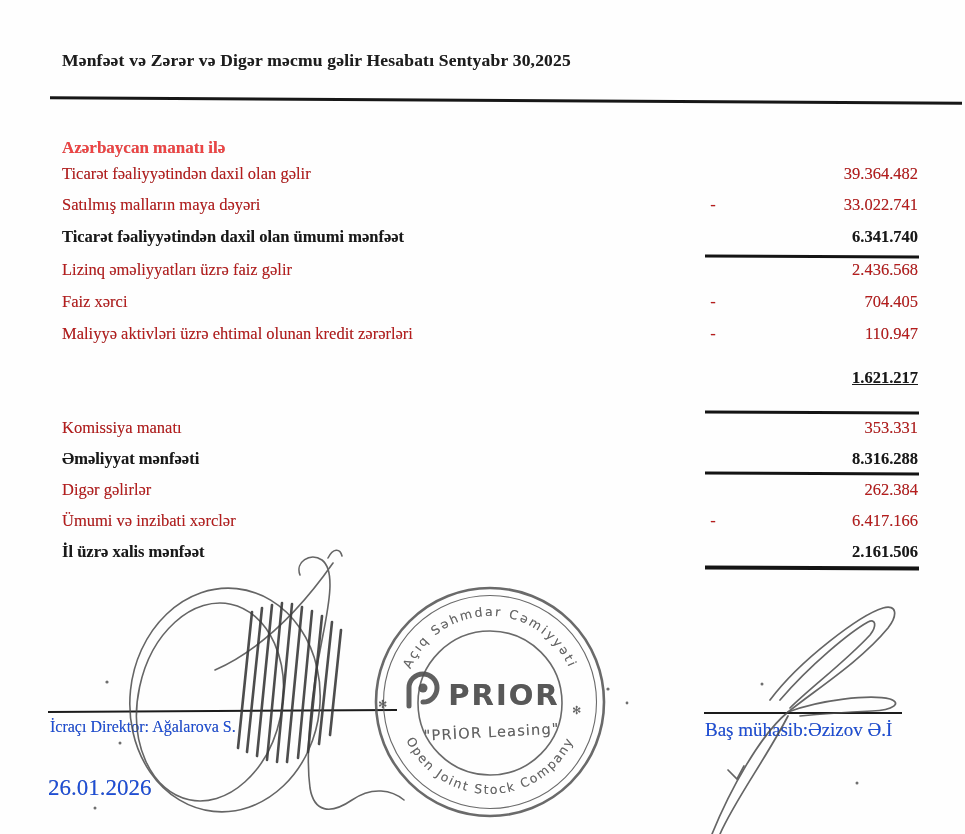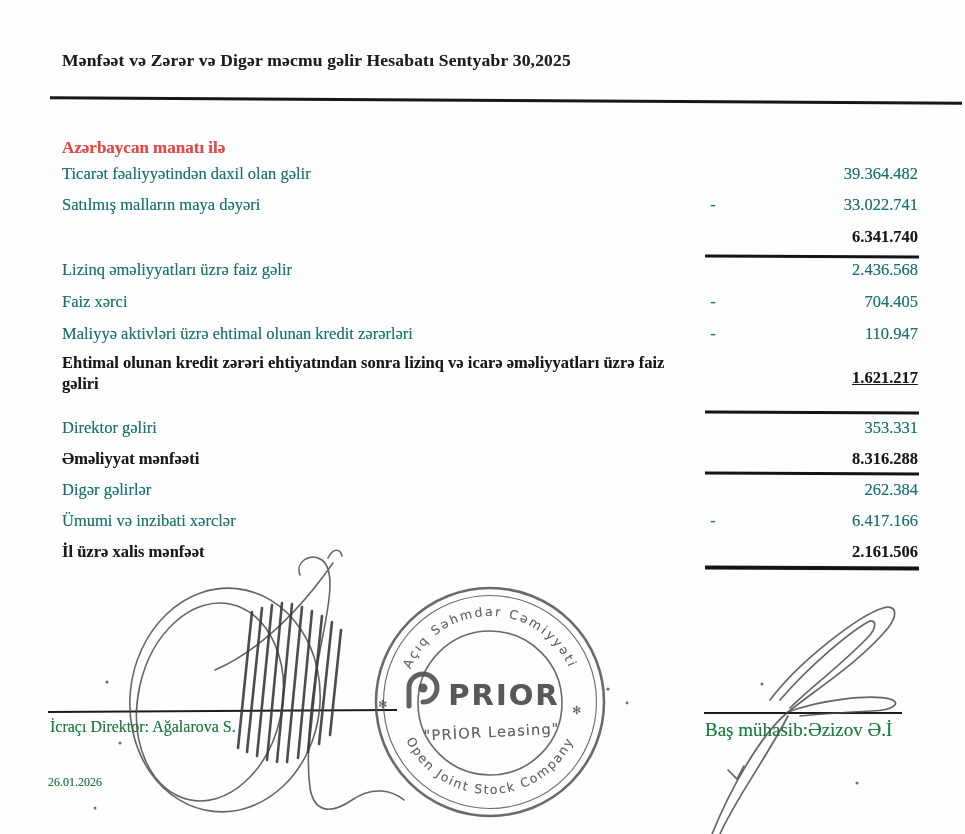--- a/index.html
+++ b/index.html
@@ -4,35 +4,35 @@
 <style>
   html,body{margin:0;padding:0;background:#ffffff;}
   #page{
     position:relative;width:965px;height:834px;background:#fefefe;overflow:hidden;
     font-family:"Liberation Serif","DejaVu Serif",serif;
     text-shadow:0 0 .6px rgba(60,60,60,.45);
   }
   .title{position:absolute;left:62px;top:50px;font-weight:700;font-size:17.5px;color:#1d1d1d;letter-spacing:.2px;}
   .currency{position:absolute;left:62px;top:107px;font-weight:700;font-size:17px;color:#ef4444;margin-top:31px;}
   .hline{position:absolute;left:50px;top:99px;width:912px;height:3.4px;background:#171717;transform:rotate(.35deg);}
-  .row{position:absolute;left:0;width:965px;height:26px;font-size:16.5px;color:#0f766e;line-height:1.3;}
+  .row{position:absolute;left:0;width:965px;height:26px;font-size:16.5px;color:#b91c1c;line-height:1.3;}
   .row.bold{font-weight:700;color:#191919;}
   .lbl{position:absolute;left:62px;top:0;width:600px;}
   .sign{position:absolute;left:705px;top:0;width:16px;text-align:center;}
   .val{position:absolute;right:47px;top:0;text-align:center;}
   .two-line .lbl{width:628px;}
   .two-line .val{top:15px;text-decoration:underline;}
   .sumrule{position:absolute;left:705px;width:214px;height:3px;background:#141414;transform:rotate(.25deg);}
   .sumrule.thick{height:3.6px;}
   .sigline{position:absolute;height:2.4px;background:#1c1c1c;}
   #director-line{left:48px;top:710px;width:349px;transform:rotate(-.3deg);}
   #accountant-line{left:704px;top:712px;width:198px;}
-  .sig-text{position:absolute;font-size:16px;color:#15803d;}
+  .sig-text{position:absolute;font-size:16px;color:#1d4ed8;}
   #director-title{left:50px;top:718px;}
-  #report-date{left:48px;top:775px;font-size:12px;}
+  #report-date{left:48px;top:775px;font-size:23px;}
   #accountant-title{left:705px;top:719px;font-size:19px;}
   .overlay{position:absolute;left:0;top:0;pointer-events:none;}
   .stamp{position:absolute;left:370px;top:580px;pointer-events:none;
     font-family:"DejaVu Sans","Liberation Sans",sans-serif;}
 </style>
 </head>
 <body>
 
 <div id="page">
 
@@ -44,20 +44,21 @@
     <span class="lbl">Ticarət fəaliyyətindən daxil olan gəlir</span>
     <span class="sign"></span>
     <span class="val">39.364.482</span>
   </div>
   <div class="row" style="top:194px">
     <span class="lbl">Satılmış malların maya dəyəri</span>
     <span class="sign">-</span>
     <span class="val">33.022.741</span>
   </div>
   <div class="row bold" style="top:226px">
+    <span class="lbl">Ticarət fəaliyyətindən daxil olan ümumi mənfəət</span>
     <span class="sign"></span>
     <span class="val">6.341.740</span>
   </div>
   <div class="sumrule" style="top:255px"></div>
 
   <div class="row" style="top:259px">
     <span class="lbl">Lizinq əməliyyatları üzrə faiz gəlir</span>
     <span class="sign"></span>
     <span class="val">2.436.568</span>
   </div>
@@ -65,28 +66,27 @@
     <span class="lbl">Faiz xərci</span>
     <span class="sign">-</span>
     <span class="val">704.405</span>
   </div>
   <div class="row" style="top:323px">
     <span class="lbl">Maliyyə aktivləri üzrə ehtimal olunan kredit zərərləri</span>
     <span class="sign">-</span>
     <span class="val">110.947</span>
   </div>
   <div class="row bold two-line" style="top:352px;height:48px">
-    <span class="lbl">Ehtimal olunan kredit zərəri ehtiyatından sonra lizinq və icarə əməliyyatları üzrə faiz gəliri</span>
     <span class="sign"></span>
     <span class="val">1.621.217</span>
   </div>
   <div class="sumrule" style="top:411px"></div>
 
   <div class="row" style="top:417px">
-    <span class="lbl">Direktor gəliri</span>
+    <span class="lbl">Komissiya manatı</span>
     <span class="sign"></span>
     <span class="val">353.331</span>
   </div>
   <div class="row bold" style="top:448px">
     <span class="lbl">Əməliyyat mənfəəti</span>
     <span class="sign"></span>
     <span class="val">8.316.288</span>
   </div>
   <div class="sumrule" style="top:472px"></div>
 

